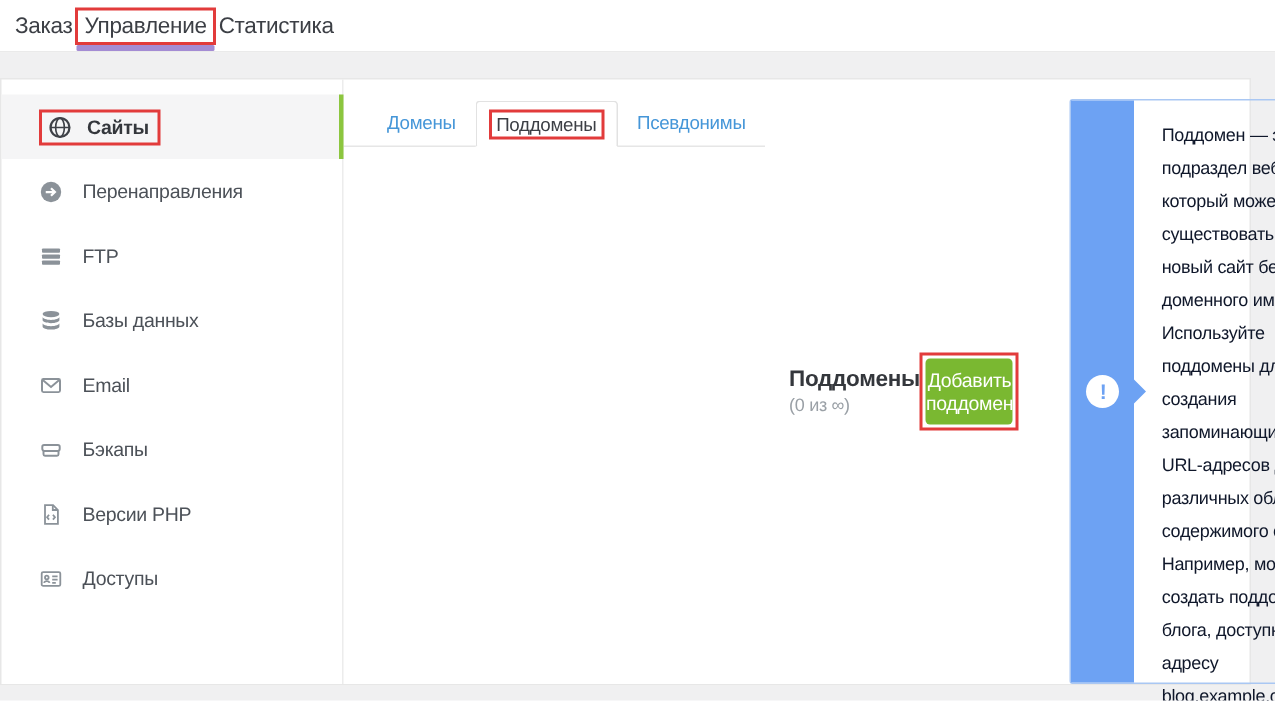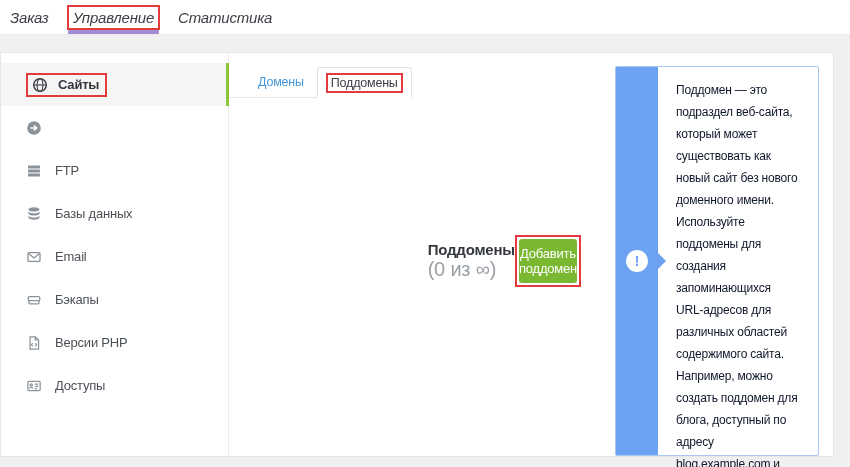--- a/index.html
+++ b/index.html
@@ -12,21 +12,21 @@
   *{box-sizing:border-box; margin:0; padding:0;}
   html,body{width:850px; height:467px; overflow:hidden;}
   body{
     background:var(--page-bg);
     font-family:"Liberation Sans","DejaVu Sans",sans-serif;
     color:var(--text-dark); position:relative; letter-spacing:-0.2px;
   }
   
   .topbar{height:35px; background:#fff; border-bottom:1px solid #eaeaea;
     display:flex; align-items:stretch; padding-left:10px;}
-  .topnav{display:flex; align-items:stretch; gap:18px;font-style:italic;}
+  .topnav{display:flex; align-items:stretch; gap:2px;}
   .topnav-item{display:flex; align-items:center; position:relative;
     font-size:15px; color:var(--text-dark); cursor:pointer; white-space:nowrap;}
   .topnav-item .underline{position:absolute; bottom:0; left:1px; right:1px;
     height:4px; background:var(--nav-underline-purple); border-radius:1px;}
   
   .annot{display:inline-flex; align-items:center;
     border:2px solid var(--annotation-red); padding:2px 4px;}
   .annot.tight{padding:1px 3px;}
   .annot.btn-wrap{padding:2px;}
   
@@ -50,21 +50,21 @@
   .content{flex:1; display:flex; flex-direction:row; min-width:0;}
   .tabs{display:flex; align-items:flex-end; padding-left:16px;
     border-bottom:1px solid #e6e6e6; height:45px;}
   .tab{height:30px; display:flex; align-items:center; padding:0 13px;
     font-size:12.5px; color:var(--link-blue); cursor:pointer;}
   .tab.active{background:#fff; border:1px solid #e2e2e2; border-bottom:1px solid #fff;
     margin-bottom:-1px; border-radius:3px 3px 0 0; color:var(--text-dark); height:31px; padding:0 8px;}
   .head-row{display:flex; justify-content:space-between; align-items:center;
     padding:12px 18px 0 16px;}
   .heading{font-size:15px; font-weight:bold; color:#34373c;}
-  .heading .count{font-weight:normal; color:var(--text-gray); font-size:20px;}
+  .heading .count{font-weight:normal; color:var(--text-gray); font-size:12px;}
   .add-btn{background:var(--button-green); color:#fff; border:none; border-radius:3px;
     font-size:13px; font-family:inherit; padding:7px 0; cursor:pointer; letter-spacing:-0.2px;}
   
   .infobox{display:flex; margin:13px 20px 0 16px;
     border:1px solid var(--info-border-blue); border-radius:2px; align-items:stretch;}
   .infobox-strip{width:42px; background:var(--info-blue); position:relative; flex:none;
     display:flex; align-items:center; justify-content:center;}
   .info-icon{width:22px; height:22px; border-radius:50%; background:#fff;
     color:var(--info-blue); font-weight:bold; font-size:14px;
     display:flex; align-items:center; justify-content:center;}
@@ -109,20 +109,21 @@
         </span>
       </div>
       <div class="side-item">
         <span class="inner">
           <span class="icon">
             <svg viewBox="0 0 16 16">
               <circle cx="8" cy="8" r="6.8" fill="currentColor"></circle>
               <path d="M4.5 8h5.6M8 5.5 10.6 8 8 10.5" stroke="#fff" stroke-width="1.5" fill="none"></path>
             </svg>
           </span>
+          <span>Перенаправления</span>
         </span>
       </div>
       <div class="side-item">
         <span class="inner">
           <span class="icon">
             <svg viewBox="0 0 16 16" fill="currentColor">
               <rect x="2" y="2.6" width="12" height="2.9" rx="0.6"></rect>
               <rect x="2" y="6.6" width="12" height="2.9" rx="0.6"></rect>
               <rect x="2" y="10.6" width="12" height="2.9" rx="0.6"></rect>
             </svg>
@@ -194,20 +195,23 @@
   <main class="content">
     <div class="tabs" id="tabs">
         <div class="tab">
           <span>Домены</span>
         </div>
         <div class="tab active">
           <span class="annot tight">
             <span>Поддомены</span>
           </span>
         </div>
+        <div class="tab">
+          <span>Псевдонимы</span>
+        </div>
       </div>
 
     <div class="head-row">
       <div class="heading">
         <span>Поддомены</span>
         <span class="count">(0 из ∞)</span>
       </div>
       <span class="annot btn-wrap">
         <button class="add-btn">Добавить поддомен</button>
       </span>

